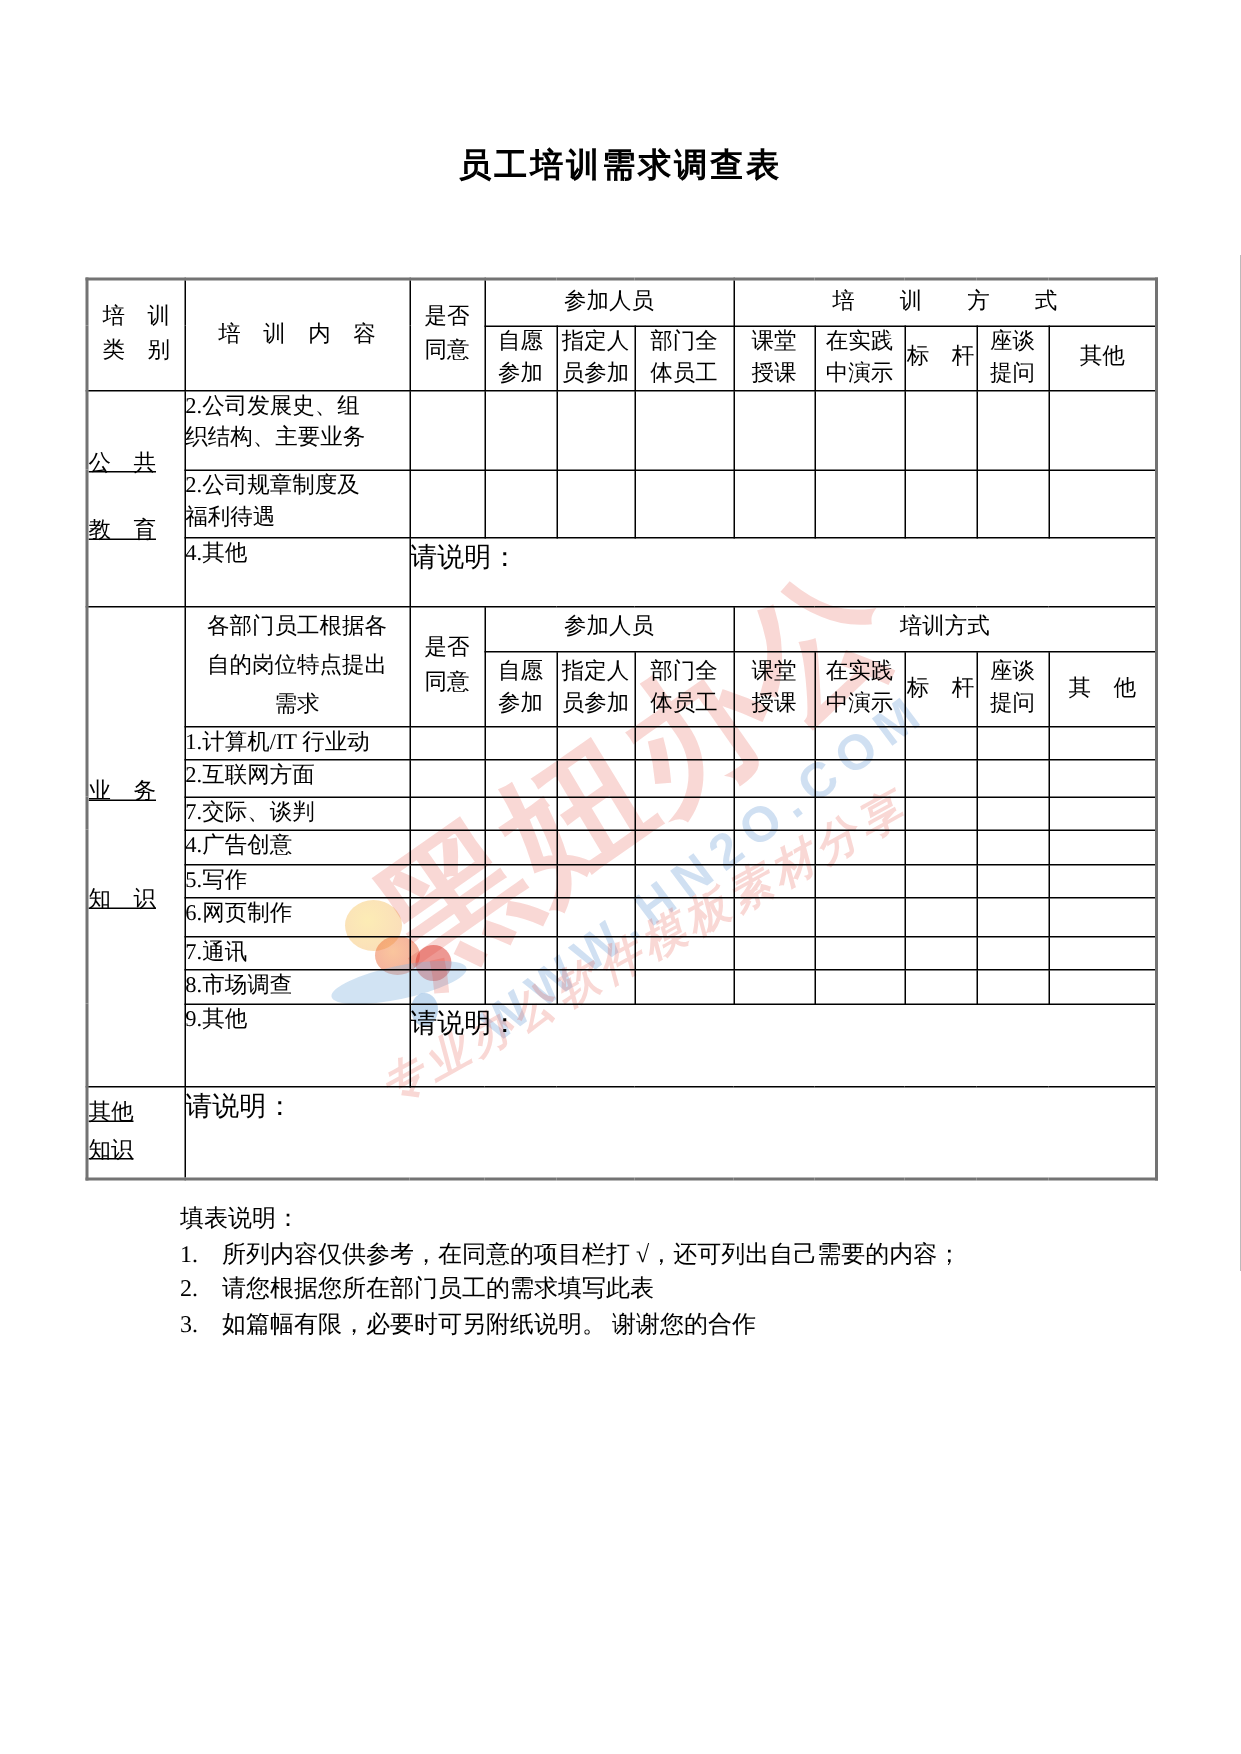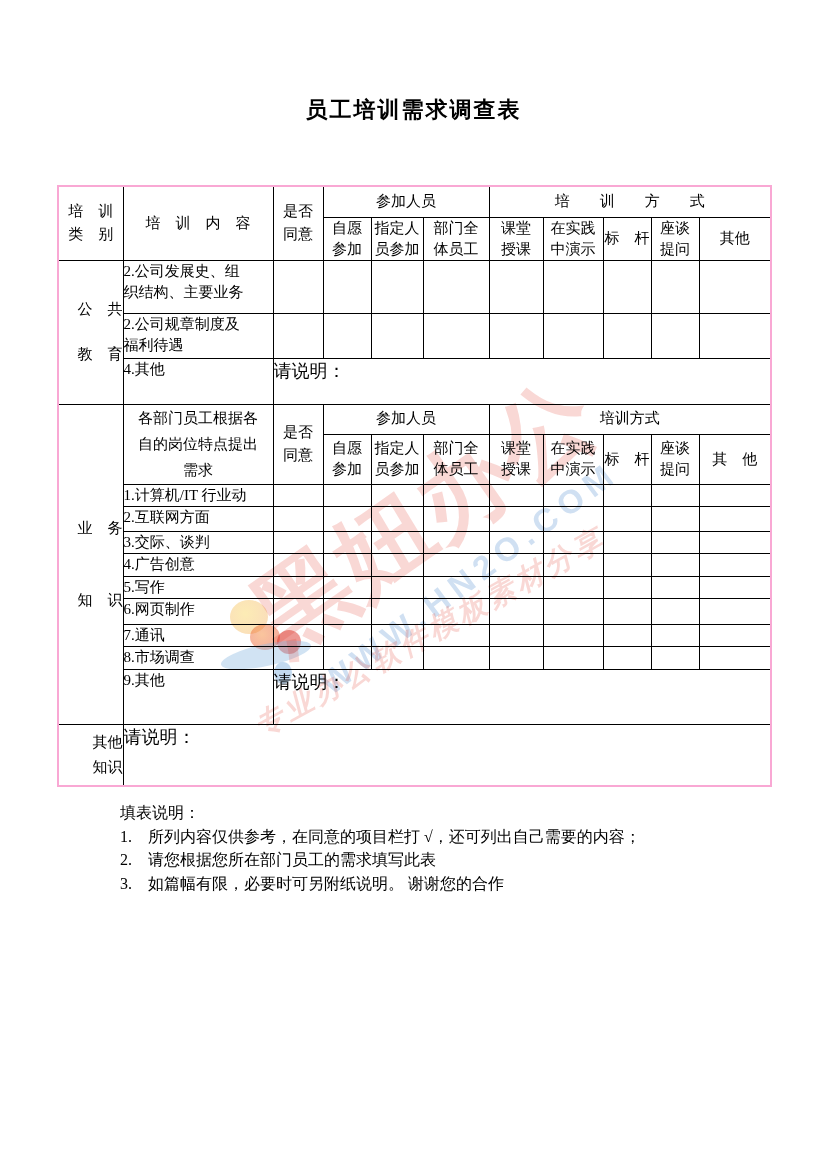--- a/index.html
+++ b/index.html
@@ -48,24 +48,24 @@
     background:rgba(140,185,225,0.40); transform:rotate(-12deg); }
   .lg-bluedot { left:52px; top:70px; width:18px; height:22px; border-radius:50%;
     background:rgba(120,170,220,0.45); }
   
   .main-table {
     position:absolute; top:185px; left:57px; z-index:2;
     border-collapse:collapse; table-layout:fixed; width:713px;
     font-size:15px;
   }
   .main-table td { border:1px solid #000; padding:0; overflow:hidden; }
-  .main-table { border:2px solid #f9a8d4; }
+  .main-table { border:2px solid #737373; }
   .hd { text-align:center; vertical-align:middle; white-space:pre-wrap; line-height:1.55; }
   .hd-sub { text-align:center; vertical-align:middle; white-space:pre-wrap; line-height:1.38; }
-  .cat { text-align:right; vertical-align:middle; white-space:pre-wrap; }
+  .cat { text-align:left; vertical-align:middle; white-space:pre-wrap;text-decoration:underline; }
   .cat-public { line-height:45px; }
   .cat-biz { line-height:72px; }
   .cat-other { line-height:25px; }
   .item { text-align:left; vertical-align:top; white-space:pre-wrap;
           padding:1px 2px 0 3px; line-height:21px; }
   .note-cell { text-align:left; vertical-align:top; padding:2px 2px 0 4px; font-size:18px; }
   
   .notes { position:absolute; left:120px; top:801px; width:660px; z-index:2;
            font-size:16px; line-height:23.5px; }
   .note-row { display:flex; }
@@ -214,21 +214,21 @@
           <td class="ans"></td>
           <td class="ans"></td>
           <td class="ans"></td>
           <td class="ans"></td>
           <td class="ans"></td>
           <td class="ans"></td>
           <td class="ans"></td>
           <td class="ans"></td>
     </tr>
     <tr style="height:22px">
-      <td class="item">3.交际、谈判</td>
+      <td class="item">7.交际、谈判</td>
       <td class="ans"></td>
           <td class="ans"></td>
           <td class="ans"></td>
           <td class="ans"></td>
           <td class="ans"></td>
           <td class="ans"></td>
           <td class="ans"></td>
           <td class="ans"></td>
           <td class="ans"></td>
     </tr>

